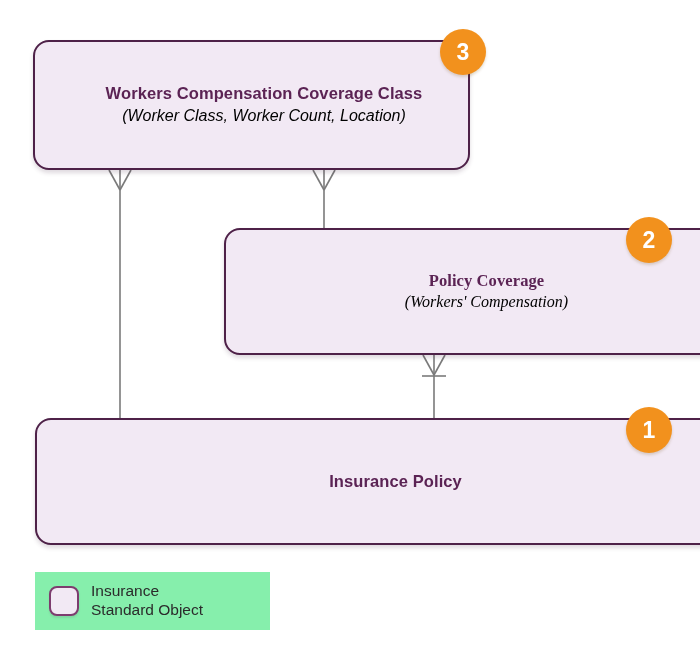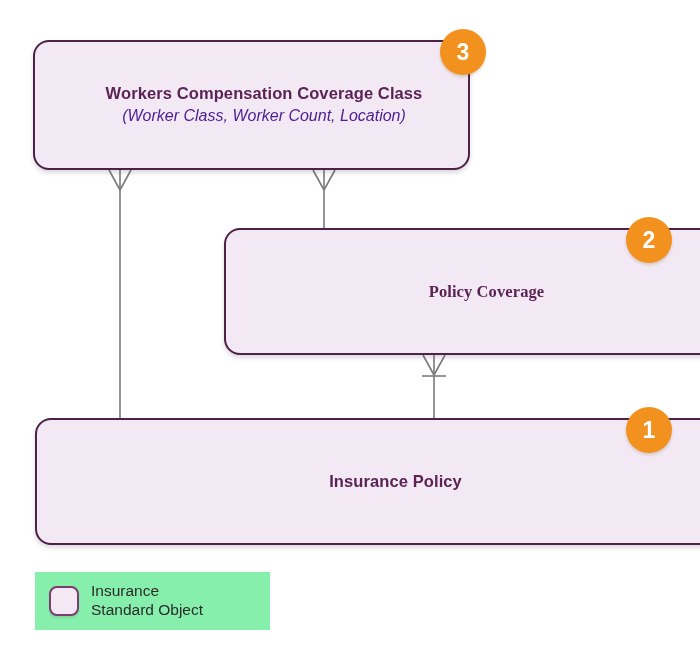--- a/index.html
+++ b/index.html
@@ -44,21 +44,21 @@
   .entity-title {
     font-size: 16.5px;
     font-weight: bold;
     color: #5b2354;
     letter-spacing: 0.1px;
     line-height: 1.3;
   }
   .entity-subtitle {
     font-size: 16px;
     font-style: italic;
-    color: #4c1d95;
+    color: #000000;
     line-height: 1.3;
     margin-top: 1px;
   }
 
   
   .step-badge {
     position: absolute;
     width: 46px;
     height: 46px;
     border-radius: 50%;
@@ -140,20 +140,21 @@
   </svg>
 
   <div class="entity-box" style="left:33px; top:40px; width:437px; height:130px;">
     <div class="entity-title">Workers Compensation Coverage Class</div>
     <div class="entity-subtitle">(Worker Class, Worker Count, Location)</div>
   </div>
   <div class="step-badge" style="left:440px; top:29px;">3</div>
 
   <div class="entity-box" style="left:224px; top:228px; width:500px; height:127px;font-family:Liberation Serif, serif;">
     <div class="entity-title">Policy Coverage</div>
+    <div class="entity-subtitle">(Workers' Compensation)</div>
   </div>
   <div class="step-badge" style="left:626px; top:217px;">2</div>
 
   <div class="entity-box" style="left:35px; top:418px; width:696px; height:127px;">
     <div class="entity-title">Insurance Policy</div>
   </div>
   <div class="step-badge" style="left:626px; top:407px;">1</div>
 
   <div id="legend">
     <div id="legend-swatch"></div>

